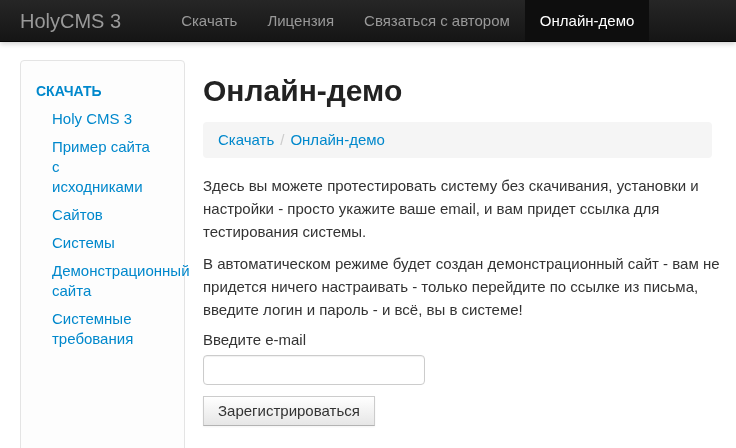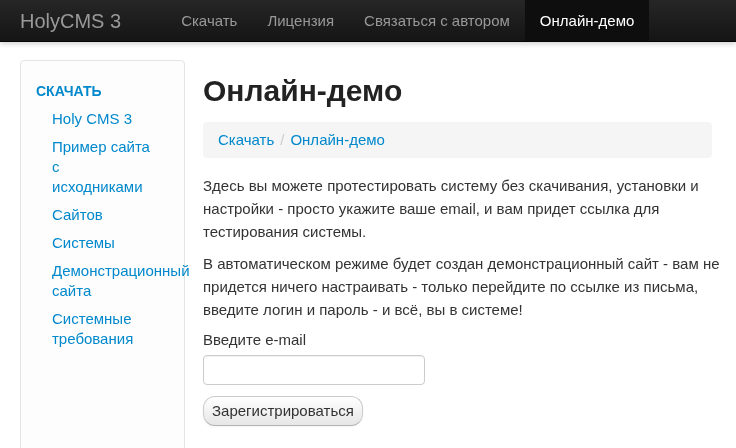--- a/index.html
+++ b/index.html
@@ -83,25 +83,25 @@
     width: 222px; height: 30px;
     border: 1px solid #cccccc; border-radius: 4px;
     padding: 4px 6px; font-size: 14px;
     margin: 0 0 11px;
     box-shadow: inset 0 1px 1px rgba(0,0,0,0.06);
     color: #555555;
     font-family: "Liberation Sans", sans-serif;
   }
   .demo-form button {
     display: inline-block;
-    padding: 4px 8px; font-size: 15px; line-height: 20px;
+    padding: 4px 14px; font-size: 15px; line-height: 20px;
     color: #333333;
     background: linear-gradient(to bottom, #ffffff, #e6e6e6);
     border: 1px solid #cccccc; border-bottom-color: #b3b3b3;
-    border-radius: 12px;
+    border-radius: 0;
     box-shadow: inset 0 1px 0 rgba(255,255,255,0.2), 0 1px 2px rgba(0,0,0,0.05);
     cursor: pointer;
     font-family: "Liberation Sans", sans-serif;
   }
 </style>
 </head>
 <body>
 
 <div class="navbar">
   <span class="brand">HolyCMS 3</span>

